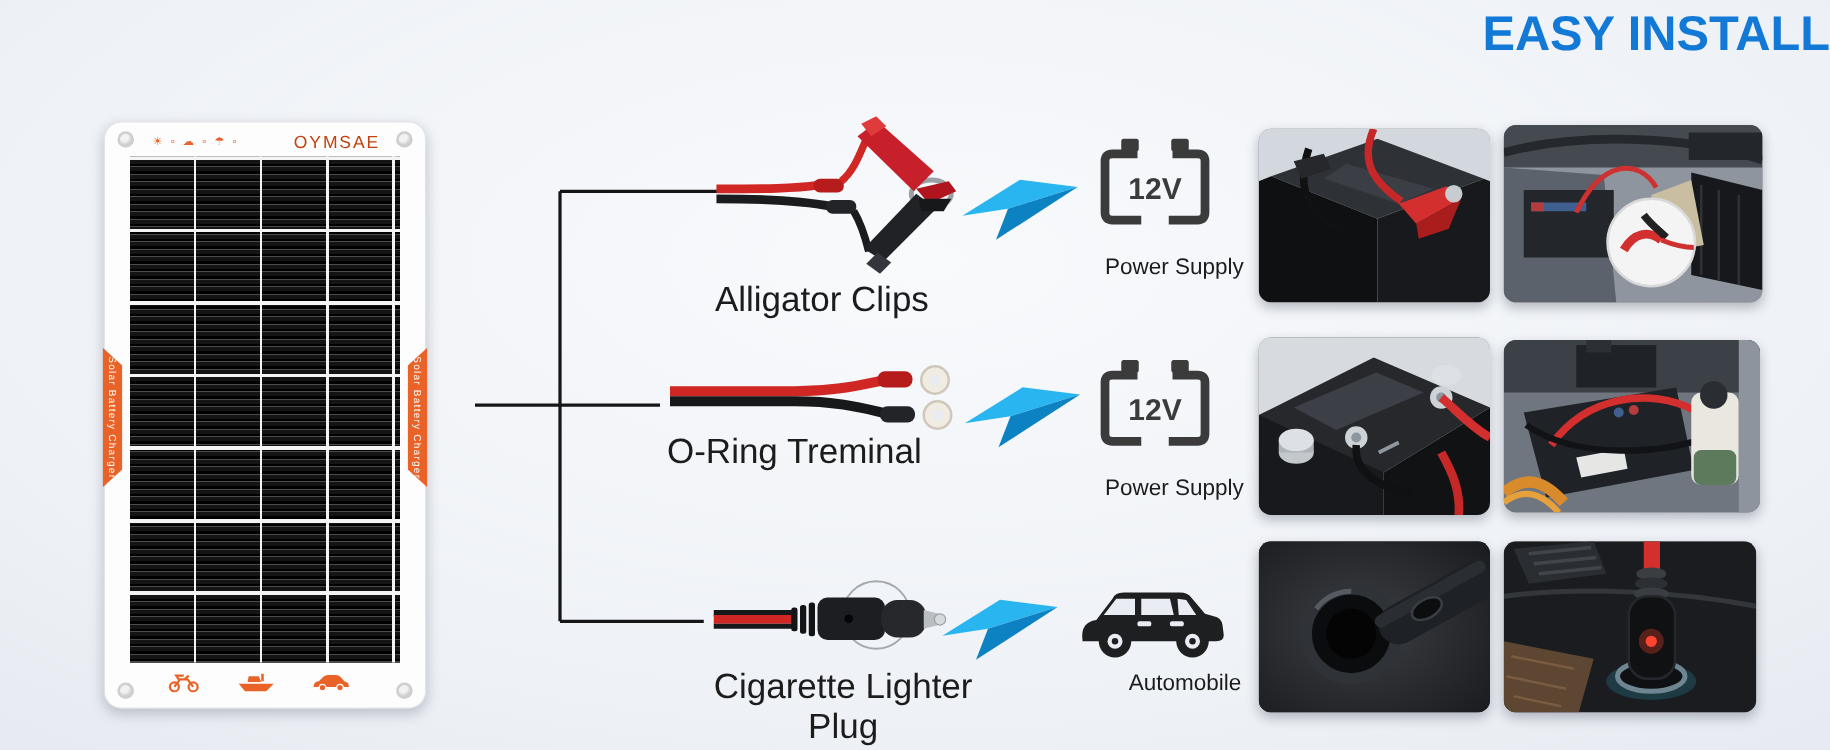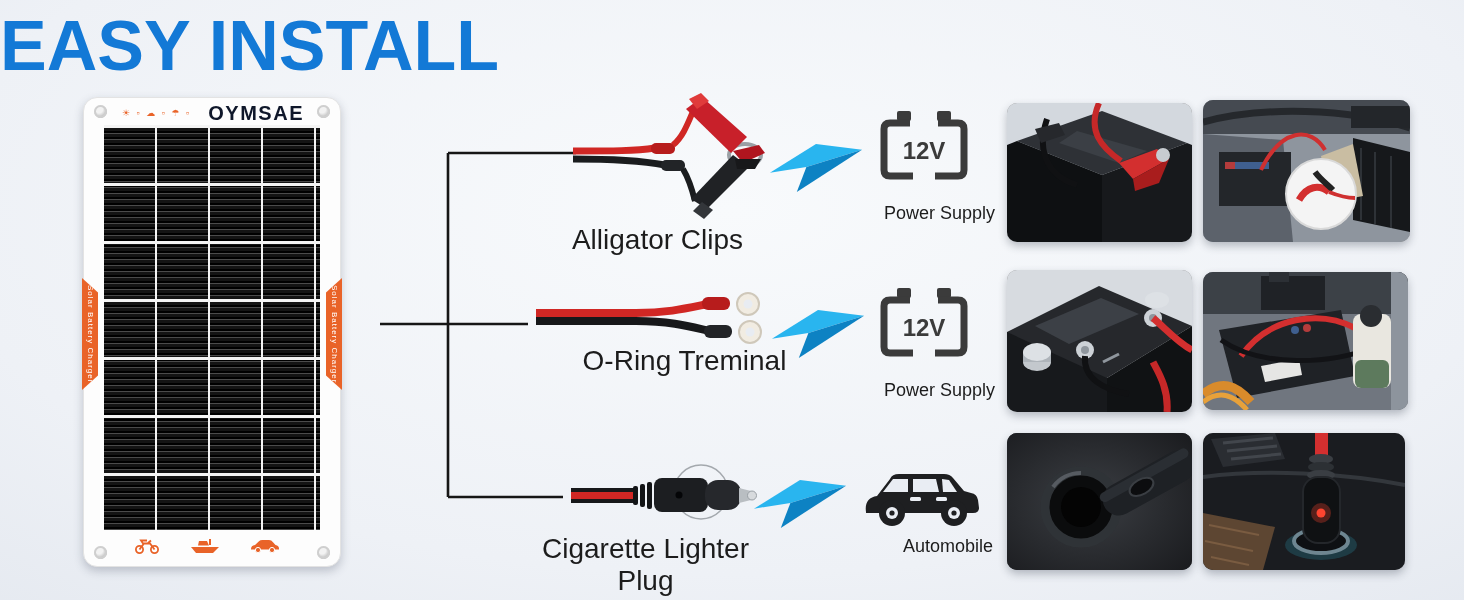--- a/index.html
+++ b/index.html
@@ -3,41 +3,41 @@
 <meta charset="utf-8">
 <style>
   html,body{margin:0;padding:0;}
   .stage{
     position:relative; width:1464px; height:600px; overflow:hidden;
     font-family:"Liberation Sans", sans-serif;
     background:radial-gradient(120% 135% at 50% 35%, #f8fafc 0%, #eef1f6 45%, #dfe4ec 80%, #d2d8e2 100%);
   }
   .abs{position:absolute;}
   .title{
-    left:0; right:0; top:6px; text-align:left;
-    font-size:70px; font-weight:bold; letter-spacing:0px; color:#1379d6;
+    left:0; right:0; top:6px; text-align:right;
+    font-size:39px; font-weight:bold; letter-spacing:0px; color:#1379d6;
   }
   
   .panel{
     left:83px; top:97px; width:256px; height:468px;
     background:#fdfdfd; border:1px solid #e3e3e3; border-radius:14px;
     box-shadow:0 4px 10px rgba(60,70,90,.28);
   }
   .screw{
     position:absolute; width:13px; height:13px; border-radius:50%;
     background:radial-gradient(circle at 40% 35%, #f2f2f2 0 30%, #c9c9c9 60%, #9d9d9d 100%);
     box-shadow:inset 0 0 0 2px #cfcfcf;
   }
   .panel-header{
     position:absolute; left:0; right:0; top:4px; height:22px;
     display:flex; align-items:center; justify-content:space-between;
     padding:0 36px 0 38px;
   }
   .weather{ color:#e96328; font-size:9px; letter-spacing:2px; white-space:nowrap;}
-  .brand{ color:#0f172a; font-weight:bold; font-size:20px; letter-spacing:1.5px;}
+  .brand{ color:#c2410c; font-weight:normal; font-size:14px; letter-spacing:1.5px;}
   .cells{
     position:absolute; left:20px; right:20px; top:27px; bottom:36px;
     background-color:#0d0d0d;
     background-image:
       repeating-linear-gradient(90deg, rgba(0,0,0,0) 0 51px, #f4f4f4 51px 53px),
       repeating-linear-gradient(180deg, #f4f4f4 0 3px, rgba(0,0,0,0) 3px 58px),
       repeating-linear-gradient(180deg, #000 0 2px, #4b4b4b 2px 3px, #141414 3px 6px);
   }
   .side-tab{
     position:absolute; width:16px; height:112px; top:180px; background:#e96328;
@@ -192,21 +192,21 @@
   <svg class="abs" style="left:536px; top:291px;" width="235" height="60" viewBox="0 0 235 60">
     <path d="M0 22 L100 22 C132 22 152 17 172 13" fill="none" stroke="#d02724" stroke-width="8"></path>
     <path d="M0 30 L100 30 C136 30 156 36 174 40" fill="none" stroke="#17181a" stroke-width="8"></path>
     <rect x="166" y="6" width="28" height="13" rx="6" fill="#b71c1c"></rect>
     <rect x="168" y="34" width="28" height="13" rx="6" fill="#222427"></rect>
     <circle cx="212" cy="13" r="11" fill="#f1ece2" stroke="#cfc8ba" stroke-width="2"></circle>
     <circle cx="212" cy="13" r="4.5" fill="#e8ecf2"></circle>
     <circle cx="214" cy="41" r="11" fill="#f1ece2" stroke="#cfc8ba" stroke-width="2"></circle>
     <circle cx="214" cy="41" r="4.5" fill="#e8ecf2"></circle>
   </svg>
-  <div class="abs lbl" style="left:582px; top:345px; width:205px;text-align:center;">O-Ring Treminal</div>
+  <div class="abs lbl" style="left:533px; top:345px; width:205px;text-align:center;">O-Ring Treminal</div>
 
   <svg class="abs" style="left:770px; top:302px;" width="96" height="58" viewBox="0 0 100 60">
     <polygon points="2,38 50,8 98,14 40,32" fill="#29b5ef"></polygon>
     <polygon points="40,32 98,14 30,58" fill="#0d82c3"></polygon>
   </svg>
 
   <svg class="abs" style="left:878px; top:287px;" width="92" height="76" viewBox="0 0 92 76">
     <rect x="19" y="1" width="14" height="10" rx="2" fill="#3b3b3b"></rect>
     <rect x="59" y="1" width="14" height="10" rx="2" fill="#3b3b3b"></rect>
     <path d="M32 13 H12 Q6 13 6 19 V60 Q6 66 12 66 H35" fill="none" stroke="#3b3b3b" stroke-width="7"></path>
@@ -264,21 +264,21 @@
     <rect x="8" y="41" width="64" height="4" fill="#17181a"></rect>
     <rect x="70" y="28" width="5" height="19" rx="2" fill="#121416"></rect>
     <rect x="77" y="26" width="5" height="23" rx="2" fill="#121416"></rect>
     <rect x="84" y="24" width="5" height="27" rx="2" fill="#121416"></rect>
     <rect x="91" y="20" width="54" height="34" rx="8" fill="#1c1e21"></rect>
     <circle cx="116" cy="37" r="3.5" fill="#040507"></circle>
     <rect x="142" y="22" width="36" height="30" rx="13" fill="#26282c"></rect>
     <polygon points="176,30 188,33 188,42 176,45" fill="#b9bec2"></polygon>
     <circle cx="189" cy="37.5" r="4.5" fill="#d7dadd" stroke="#9aa0a5" stroke-width="1"></circle>
   </svg>
-  <div class="abs lbl" style="left:528px; top:533px; width:235px;">Cigarette Lighter Plug</div>
+  <div class="abs lbl" style="left:557px; top:533px; width:235px;">Cigarette Lighter Plug</div>
 
   <svg class="abs" style="left:752px; top:472px;" width="96" height="58" viewBox="0 0 100 60">
     <polygon points="2,38 50,8 98,14 40,32" fill="#29b5ef"></polygon>
     <polygon points="40,32 98,14 30,58" fill="#0d82c3"></polygon>
   </svg>
 
   <svg class="abs" style="left:862px; top:466px;" width="118" height="64" viewBox="0 0 118 64">
     <path d="M4 46 Q2 32 15 30 L28 13 Q30 8 37 8 L82 8 Q88 8 91 12 L102 25 L109 27 Q115 28 116 34 L117 42 Q117 47 111 47 L4 47 Z" fill="#1e1f21"></path>
     <polygon points="31,13 46,13 46,26 21,26" fill="#e9edf3"></polygon>
     <polygon points="51,13 74,13 77,26 51,26" fill="#e9edf3"></polygon>

